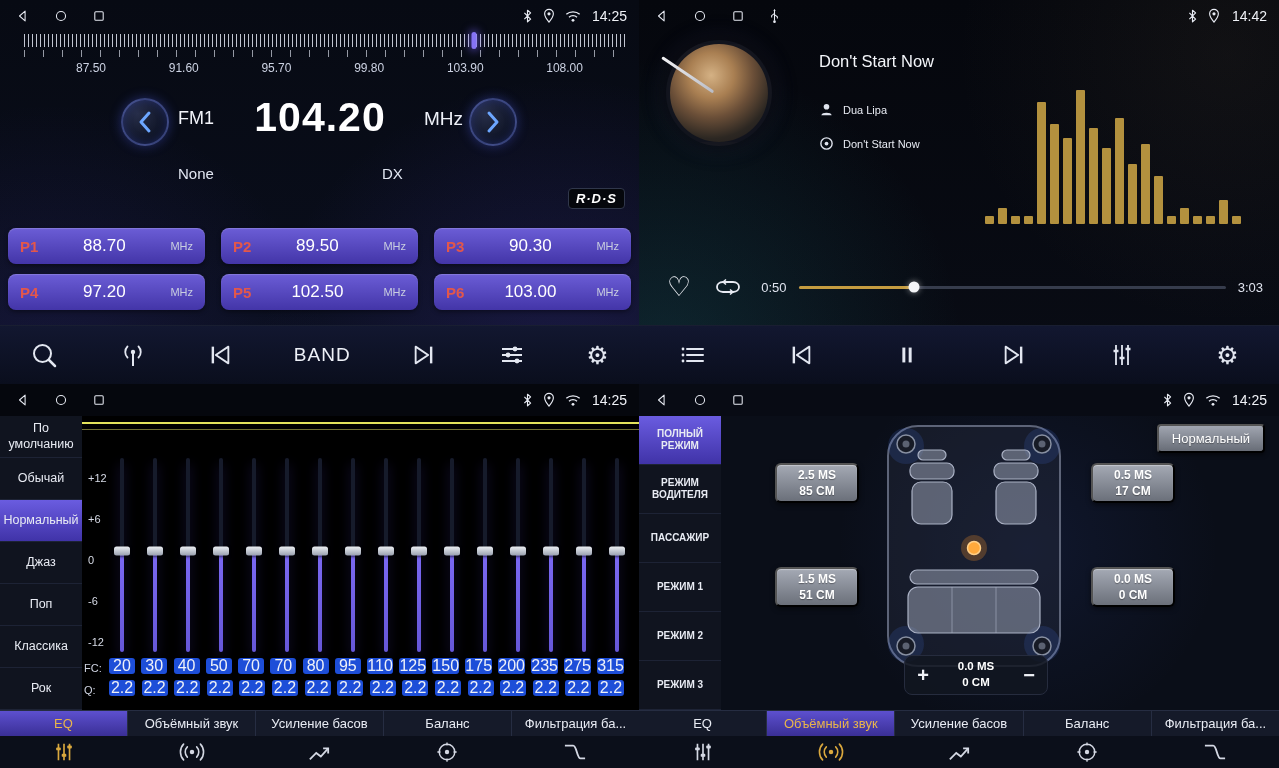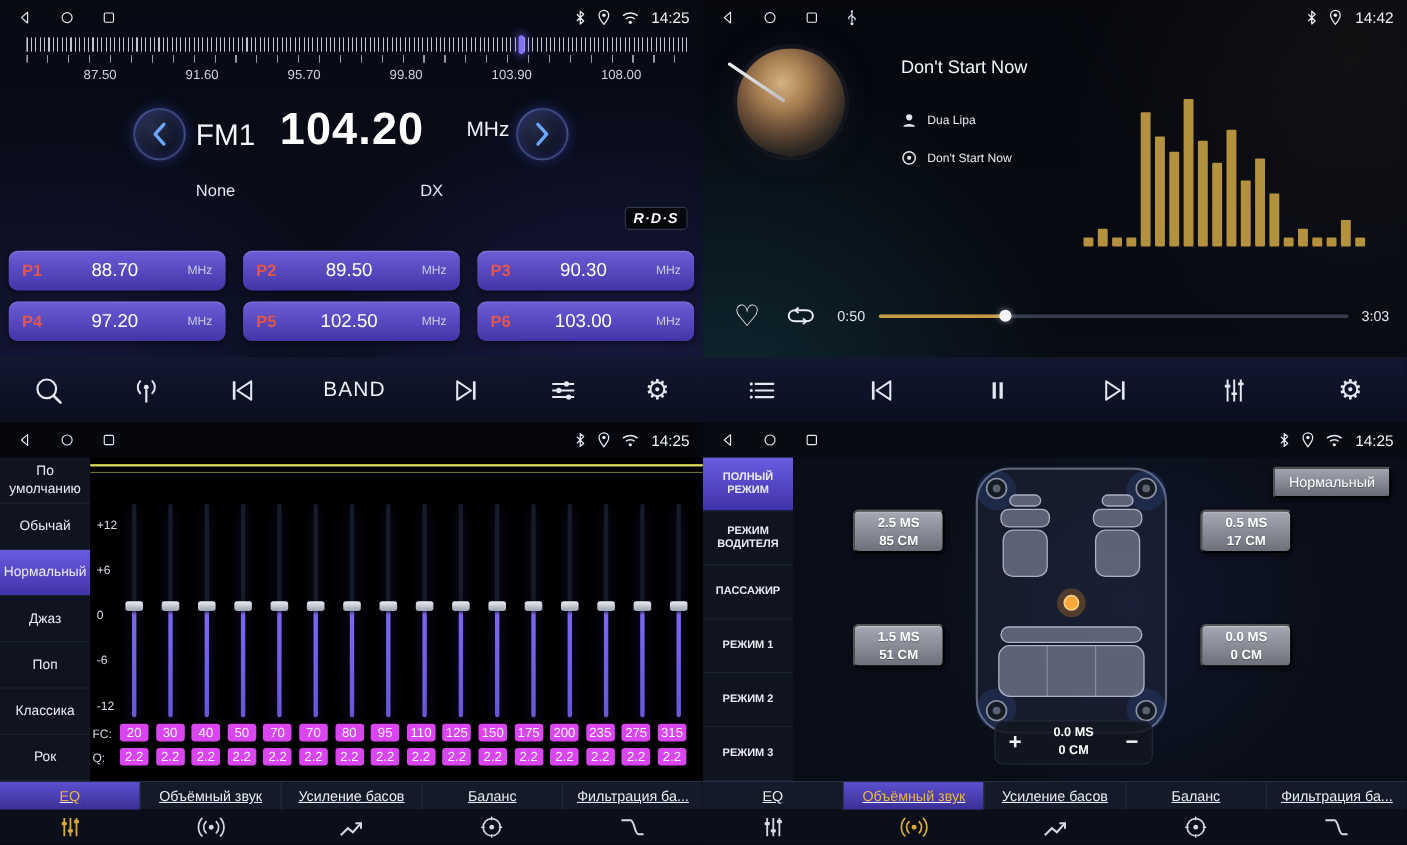--- a/index.html
+++ b/index.html
@@ -16,21 +16,21 @@
 
   
   .radio{background:radial-gradient(circle at 88% 100%,rgba(86,66,214,.22),transparent 45%),radial-gradient(circle at 8% 100%,rgba(86,66,214,.16),transparent 40%),linear-gradient(180deg,#070a13,#0a0f1e);}
   .ruler{position:absolute;left:12px;right:0;top:34px;height:52px;}
   .ticks-fine{margin:0 12px;height:13px;background:repeating-linear-gradient(to right,rgba(225,230,242,.85) 0 1px,transparent 1px 4px);}
   .ticks-mid{margin:3px 12px 0;height:7px;background:repeating-linear-gradient(to right,rgba(225,230,242,.65) 0 1px,transparent 1px 19px);}
   .tune-indicator{position:absolute;top:-2px;width:5px;height:17px;border-radius:3px;background:#8573f5;box-shadow:0 0 8px 2px rgba(120,100,255,.6);transform:translateX(-50%);}
   .scale-nums{display:flex;justify-content:space-between;padding:4px 56px 0 64px;font-size:12px;color:#ccd2e2;}
   .tune-btn{position:absolute;width:48px;height:48px;border-radius:50%;border:2px solid rgba(120,140,255,.4);background:radial-gradient(circle at 32% 30%,#272e4a,#0d1222 72%);box-shadow:0 0 12px rgba(80,100,255,.35),inset 0 0 10px rgba(80,100,255,.28);display:flex;align-items:center;justify-content:center;color:#6ca6ff;cursor:pointer;}
   .tune-btn.left{left:121px;top:98px;} .tune-btn.right{left:469px;top:98px;}
-  .band-label{position:absolute;left:178px;top:108px;font-size:27px;color:#f2f4fa;}
+  .band-label{position:absolute;left:178px;top:108px;font-size:18px;color:#f2f4fa;}
   .freq-big{position:absolute;left:228px;top:94px;width:184px;text-align:center;font-size:41px;font-weight:700;color:#fff;letter-spacing:1px;}
   .freq-unit{position:absolute;left:424px;top:108px;font-size:19px;color:#eef1f8;}
   .mode-left{position:absolute;left:178px;top:165px;font-size:15px;color:#e2e7f2;}
   .mode-right{position:absolute;left:382px;top:165px;font-size:15px;color:#e2e7f2;}
   .rds-badge{position:absolute;right:14px;top:188px;padding:2px 7px;border-radius:4px;background:#05070c;border:1px solid #30374b;color:#fff;font-size:13px;font-weight:700;font-style:italic;letter-spacing:1px;}
   .presets{position:absolute;left:8px;right:8px;top:228px;display:grid;grid-template-columns:1fr 1fr 1fr;grid-auto-rows:36px;gap:10px 16px;}
   .preset{display:flex;align-items:center;padding:0 12px;border-radius:8px;border:none;background:linear-gradient(180deg,#6b5dd6,#4335a8);box-shadow:inset 0 1px 1px rgba(255,255,255,.18),0 2px 4px rgba(0,0,0,.4);color:#fff;font-family:inherit;cursor:pointer;}
   .p-label{color:#e2574b;font-weight:700;font-size:15px;}
   .p-freq{flex:1;text-align:center;font-size:17px;color:#fff;}
   .p-unit{font-size:11px;color:#c9cee0;}
@@ -56,21 +56,21 @@
   .progress{flex:1;position:relative;height:3px;background:#363c4c;border-radius:2px;margin:0 12px;cursor:pointer;}
   .progress-fill{position:absolute;left:0;top:0;bottom:0;background:#c59c40;border-radius:2px;}
   .progress-knob{position:absolute;top:50%;width:11px;height:11px;border-radius:50%;background:#f4f5f8;transform:translate(-50%,-50%);box-shadow:0 0 6px rgba(255,255,255,.5);}
 
   
   .screen-body{display:flex;height:294px;}
   .side{width:82px;background:#10141f;display:flex;flex-direction:column;}
   .side-item{flex:1;display:flex;align-items:center;justify-content:center;text-align:center;font-size:12.5px;color:#e8ebf3;border-bottom:1px solid #1d2335;padding:0 3px;cursor:pointer;line-height:1.25;}
   .side-item.selected{background:linear-gradient(180deg,#6a5ce0,#4033a8);}
   .side.modes .side-item{font-size:10px;font-weight:700;}
-  .tabbar{height:26px;display:flex;background:#151a29;border-top:1px solid #262d42;text-decoration:underline;}
+  .tabbar{height:26px;display:flex;background:#151a29;border-top:1px solid #262d42;}
   .tab{flex:1;display:flex;align-items:center;justify-content:center;font-size:13px;color:#e9ecf4;border-right:1px solid #262d42;cursor:pointer;white-space:nowrap;overflow:hidden;}
   .tab:last-child{border-right:none;}
   .tab.selected{background:linear-gradient(180deg,#5d50cf,#3a2f96);color:#e9b54b;}
   .iconbar{height:32px;display:flex;background:#0b0f1a;}
   .iconcell{flex:1;display:flex;align-items:center;justify-content:center;color:#d4d8e3;cursor:pointer;}
   .iconcell.active{color:#daa83e;}
 
   
   .eqscr{background:#05070d;}
   .eq-main{position:relative;flex:1;background:#000;}
@@ -78,21 +78,21 @@
   .eq-line2{position:absolute;left:0;right:0;top:13px;height:1px;background:#6f6f35;}
   .eq-scale span{position:absolute;left:6px;font-size:11px;color:#d7dbe7;}
   .eq-sliders{position:absolute;left:32px;right:14px;top:42px;height:194px;display:flex;justify-content:space-between;}
   .eq-slider{position:relative;width:16px;cursor:pointer;}
   .eq-slider::before{content:"";position:absolute;left:50%;transform:translateX(-50%);top:0;bottom:0;width:4px;background:linear-gradient(180deg,#161b2b 0%,#161b2b 48%,#7a68f2 50%,#6657d8 100%);border-radius:2px;box-shadow:0 6px 12px rgba(100,80,255,.25);}
   .eq-knob{position:absolute;left:0;width:16px;height:9px;border-radius:2.5px;background:linear-gradient(180deg,#eceff3,#9aa1b0);box-shadow:0 1px 3px rgba(0,0,0,.8);top:48%;transform:translateY(-50%);}
   .fcq-row{position:absolute;left:0;right:14px;display:flex;align-items:flex-end;height:18px;}
   .fcq-row.fc{top:240px;} .fcq-row.q{top:262px;}
   .fcq-label{width:26px;font-size:11px;color:#cfd4e2;padding-left:2px;}
   .fcq-cells{flex:1;display:flex;justify-content:space-between;}
-  .fcq-cell{min-width:26px;height:16px;display:flex;align-items:center;justify-content:center;background:#d946ef;border-radius:3px;font-size:12px;color:#eef1f8;margin:0 1px;}
+  .fcq-cell{min-width:26px;height:16px;display:flex;align-items:center;justify-content:center;background:#1d4ed8;border-radius:3px;font-size:16px;color:#eef1f8;margin:0 1px;}
 
   
   .surscr{background:#080b14;}
   .sur-main{position:relative;flex:1;background:radial-gradient(circle at 55% 45%,rgba(60,90,200,.12),transparent 55%),#0a0e18;}
   .profile-btn{position:absolute;right:14px;top:8px;padding:5px 13px;border-radius:4px;background:linear-gradient(180deg,#a0a5b0,#686d77);color:#fff;font-size:13px;box-shadow:0 2px 4px rgba(0,0,0,.5);cursor:pointer;text-shadow:0 1px 1px rgba(0,0,0,.35);}
   .delay-btn{position:absolute;width:84px;height:40px;border-radius:6px;background:linear-gradient(180deg,#a4a9b4,#6b707a);display:flex;flex-direction:column;align-items:center;justify-content:center;color:#fff;font-size:12px;font-weight:700;line-height:1.35;box-shadow:0 2px 5px rgba(0,0,0,.5),inset 0 1px 1px rgba(255,255,255,.35);cursor:pointer;text-shadow:0 1px 1px rgba(0,0,0,.35);}
   .delay-fl{left:54px;top:47px;} .delay-fr{left:370px;top:47px;}
   .delay-rl{left:54px;top:151px;} .delay-rr{left:370px;top:151px;}
   .car-wrap{position:absolute;left:159px;top:4px;width:188px;height:252px;}
   .center-ctl{position:absolute;left:183px;top:239px;width:144px;height:40px;background:rgba(18,22,33,.85);border:1px solid #262c3e;border-radius:8px;display:flex;align-items:center;color:#fff;}

